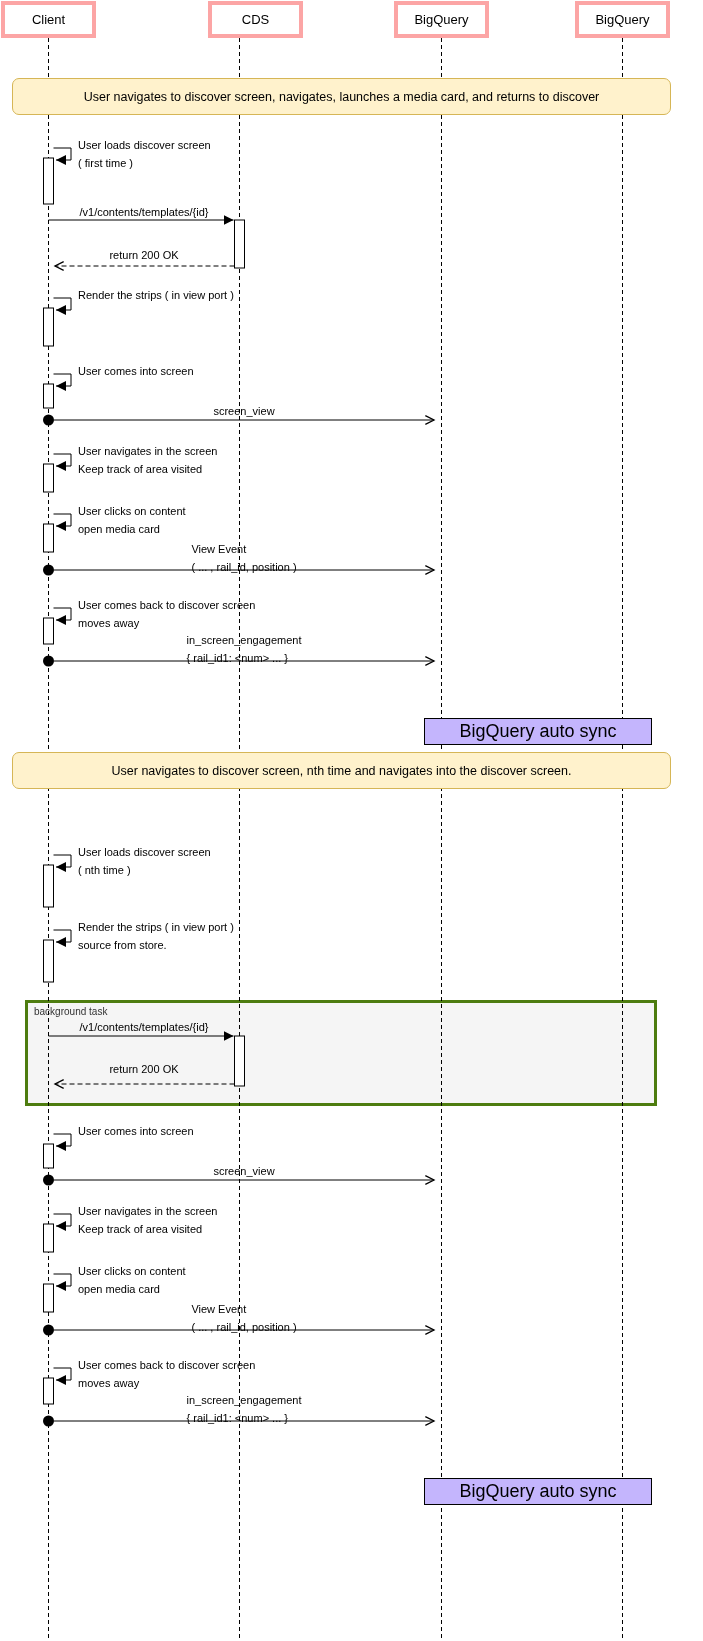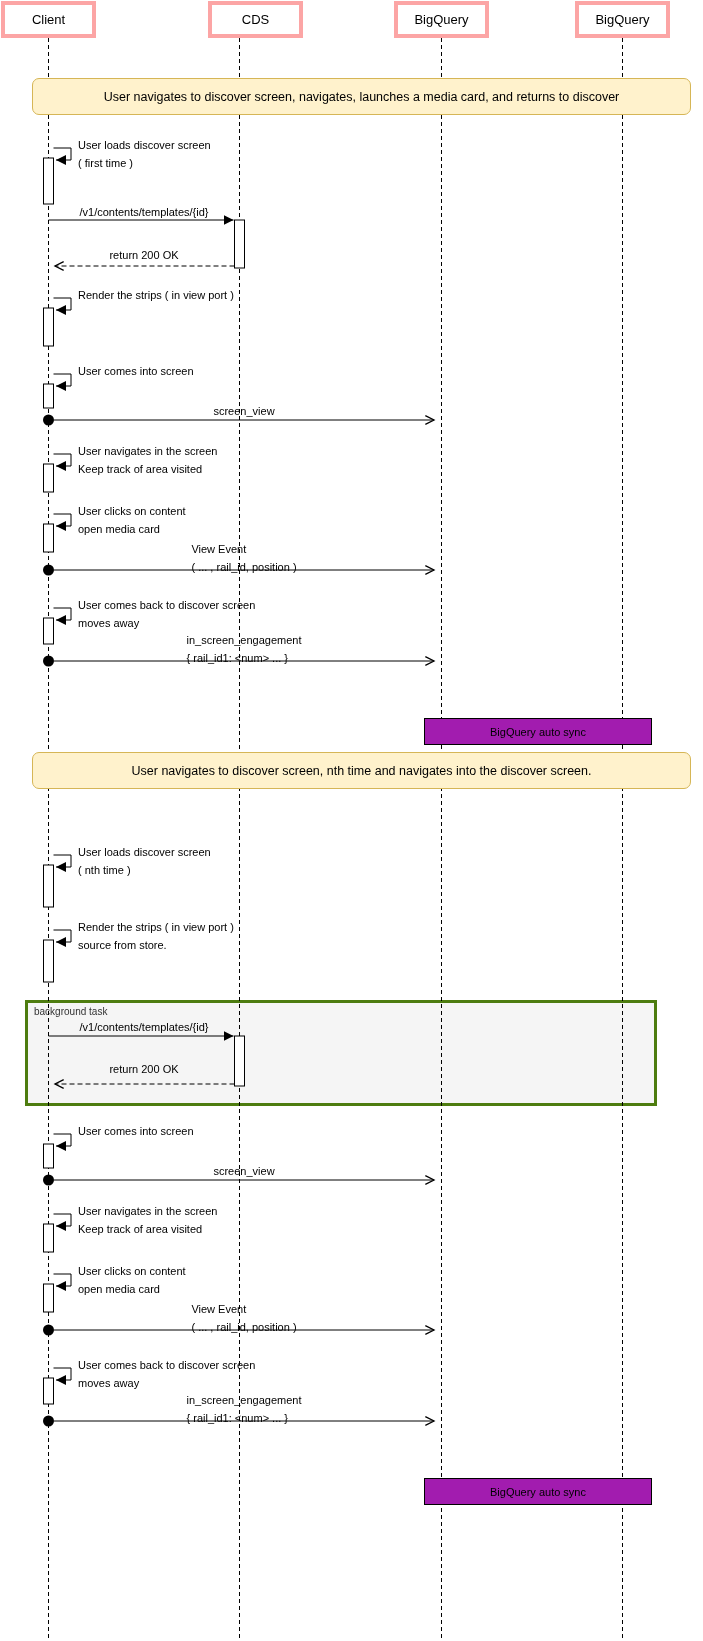--- a/index.html
+++ b/index.html
@@ -5,24 +5,24 @@
   * { margin:0; padding:0; box-sizing:border-box; }
   html,body { background:#ffffff; }
   body { font-family:"Liberation Sans", sans-serif; color:#000; }
   .canvas { position:relative; width:703px; height:1641px; background:#fff; overflow:hidden; }
   .layer { position:absolute; left:0; top:0; }
   .actor { position:absolute; top:1px; width:95px; height:37px; border:4px solid #fca5a5;
            background:#fff; display:flex; align-items:center; justify-content:center;
            font-size:13px; }
   .banner { position:absolute; left:12px; width:659px; height:37px; background:#fff2cc;
             border:1px solid #d6b656; border-radius:7px; display:flex; align-items:center;
-            justify-content:center; font-size:12.5px; text-align:center; padding:0 14px;margin-left:20px; }
+            justify-content:center; font-size:12.5px; text-align:center; padding:0 14px; }
   .sync { position:absolute; left:424px; width:228px; height:27px; border:1px solid #000;
-          background:#a21caf; display:flex; align-items:center; justify-content:center;
-          font-size:11px; }
+          background:#c4b5fd; display:flex; align-items:center; justify-content:center;
+          font-size:18px; }
   .frame { position:absolute; left:25px; width:632px; background:#f5f5f5; border:3px solid #4d7c0f; }
   .frame-label { position:absolute; left:6px; top:3px; font-size:10px; color:#333; }
   .label { position:absolute; font-size:11px; line-height:18px; white-space:pre-line; }
   .center { transform:translateX(-50%); text-align:left; }
 </style>
 </head>
 <body>
 
 <div class="canvas">
 

